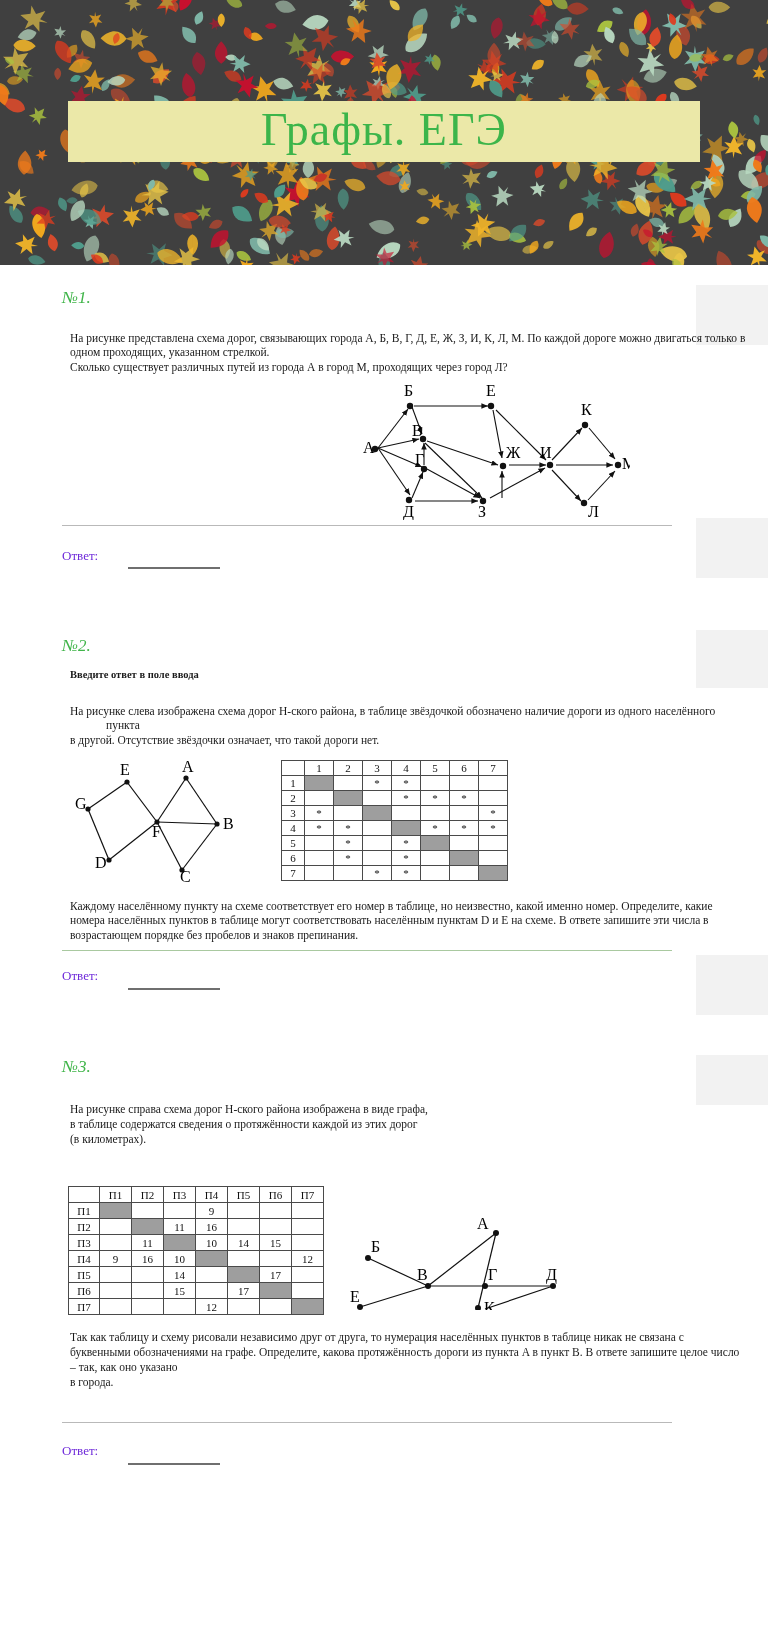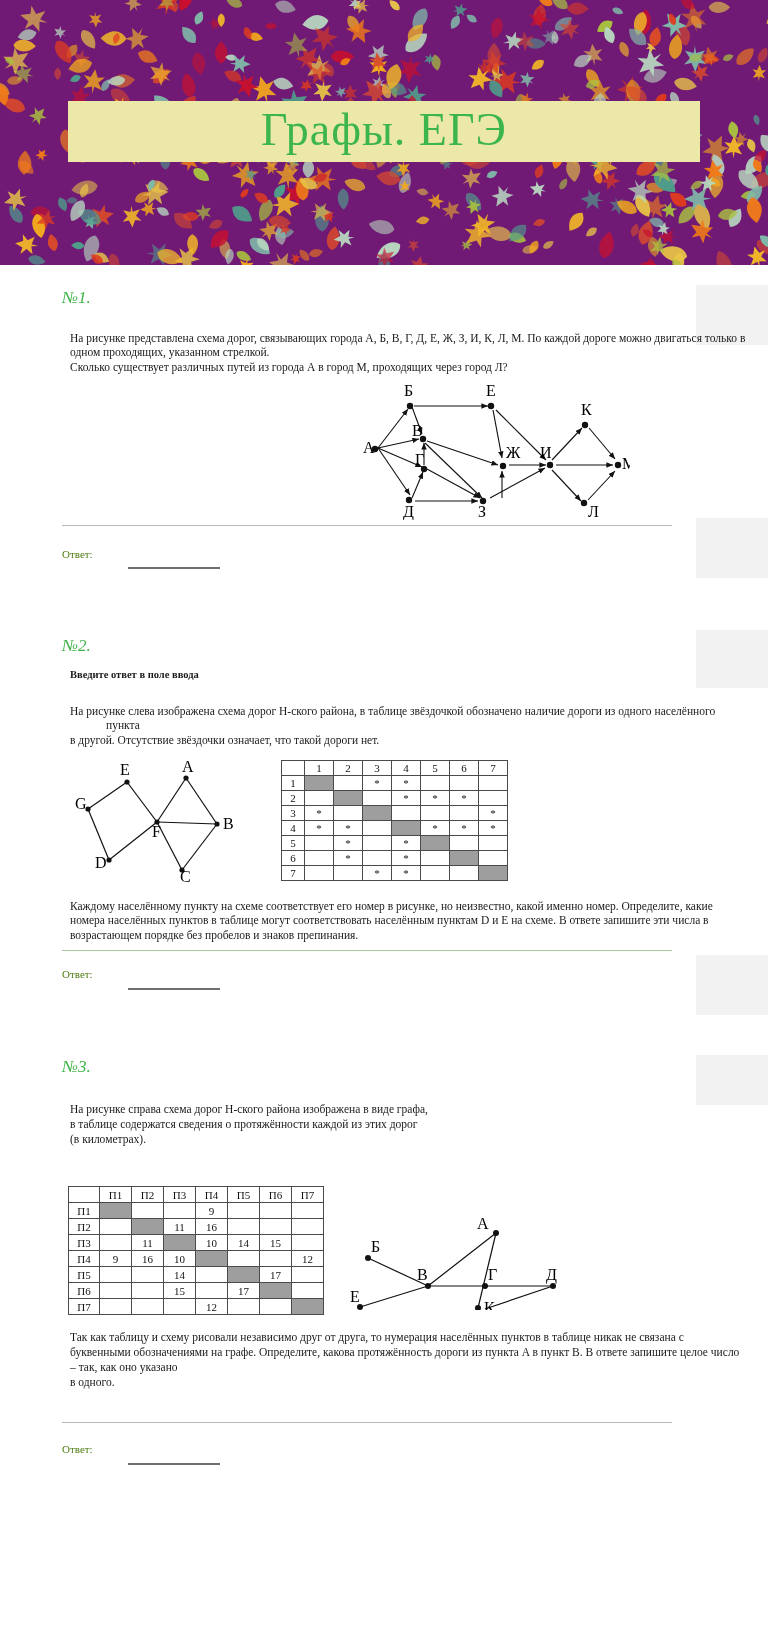--- a/index.html
+++ b/index.html
@@ -6,21 +6,21 @@
   body{
     width:768px;height:1649px;
     background:#ffffff;
     font-family:"Liberation Serif", serif;
     position:relative;
     overflow:hidden;
   }
   
   .header{
     position:absolute;left:0;top:0;width:768px;height:265px;
-    background:#701a75;
+    background:#404040;
     overflow:hidden;
   }
   .banner{
     position:absolute;left:68px;top:101px;width:632px;height:61px;
     background:#ebe8a8;
     z-index:5;
   }
   .banner-title{
     position:absolute;left:68px;top:96px;width:632px;height:66px;
     z-index:6;
@@ -51,21 +51,21 @@
     font-family:"Liberation Serif", serif;
     font-size:11.5px;color:#1a1a1a;line-height:15px;
     white-space:nowrap;
   }
   .bold{font-weight:bold;}
   .rule{position:absolute;height:1px;background:#b9b9b9;}
   .rule-green{position:absolute;height:1px;background:#a9c9a0;}
   .answer-label{
     position:absolute;
     font-family:"Liberation Serif", serif;
-    font-size:11px;color:#4d7c0f;
+    font-size:13px;color:#6d28d9;
   }
   .answer-line{position:absolute;height:2px;background:#6f6f6f;}
 
   
   table.grid{
     position:absolute;border-collapse:collapse;
     font-family:"Liberation Serif", serif;
     background:#fff;
   }
   table.grid td{
@@ -1594,21 +1594,21 @@
         <td></td>
         <td>*</td>
         <td>*</td>
         <td></td>
         <td></td>
         <td class="diag"></td>
       </tr>
     </tbody>
 </table>
 
-<div class="ptext" style="left:70px;top:899px;">Каждому населённому пункту на схеме соответствует его номер в рисунке, но неизвестно, какой именно номер. Определите, какие</div>
+<div class="ptext" style="left:70px;top:899px;">Каждому населённому пункту на схеме соответствует его номер в таблице, но неизвестно, какой именно номер. Определите, какие</div>
 <div class="ptext" style="left:70px;top:913px;">номера населённых пунктов в таблице могут соответствовать населённым пунктам D и Е на схеме. В ответе запишите эти числа в</div>
 <div class="ptext" style="left:70px;top:928px;">возрастающем порядке без пробелов и знаков препинания.</div>
 
 <div class="rule-green" style="left:62px;top:950px;width:610px;"></div>
 <div class="answer-label" style="left:62px;top:968px;">Ответ:</div>
 <div class="answer-line" style="left:128px;top:988px;width:92px;"></div>
 
 <div class="task-num" style="left:62px;top:1057px;">№3.</div>
 <div class="ptext" style="left:70px;top:1102px;">На рисунке справа схема дорог Н-ского района изображена в виде графа,</div>
 <div class="ptext" style="left:70px;top:1117px;">в таблице содержатся сведения о протяжённости каждой из этих дорог</div>
@@ -1725,17 +1725,17 @@
     <text x="137" y="49">А</text>
     <text x="148" y="100">Г</text>
     <text x="206" y="100">Д</text>
     <text x="144" y="133">К</text>
   </g>
 </svg>
 
 <div class="ptext" style="left:70px;top:1330px;">Так как таблицу и схему рисовали независимо друг от друга, то нумерация населённых пунктов в таблице никак не связана с</div>
 <div class="ptext" style="left:70px;top:1345px;">буквенными обозначениями на графе. Определите, какова протяжённость дороги из пункта A в пункт B. В ответе запишите целое число</div>
 <div class="ptext" style="left:70px;top:1360px;">– так, как оно указано</div>
-<div class="ptext" style="left:70px;top:1375px;">в одного.</div>
+<div class="ptext" style="left:70px;top:1375px;">в города.</div>
 
 <div class="rule" style="left:62px;top:1422px;width:610px;"></div>
 <div class="answer-label" style="left:62px;top:1443px;">Ответ:</div>
 <div class="answer-line" style="left:128px;top:1463px;width:92px;"></div>
 
 </body></html>

